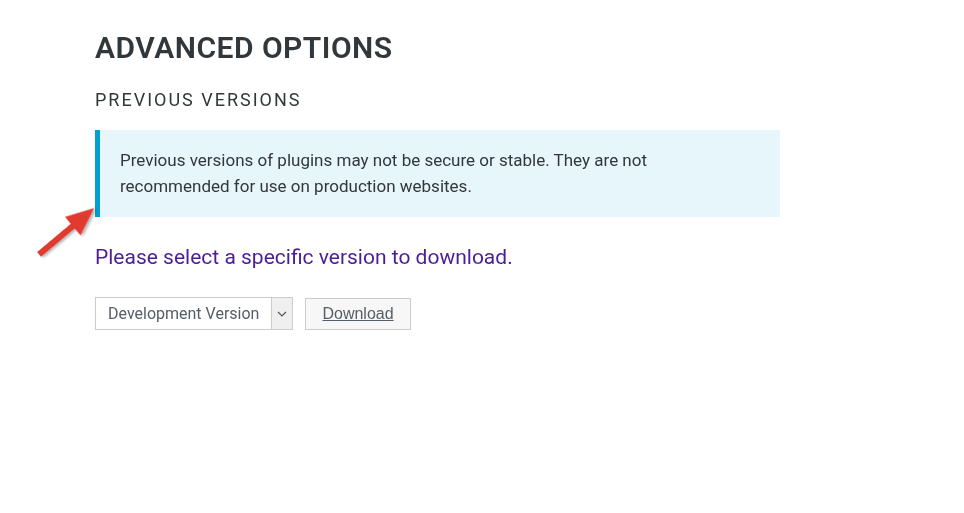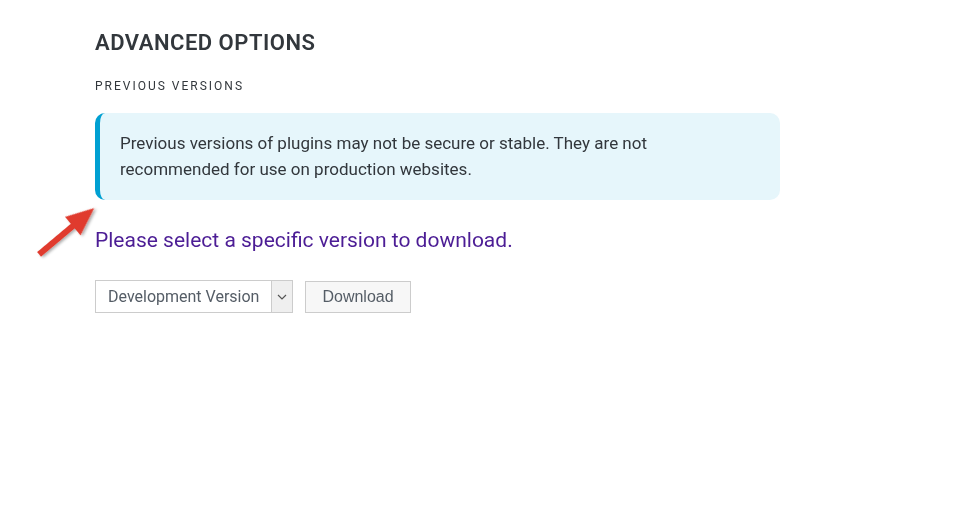--- a/index.html
+++ b/index.html
@@ -10,50 +10,49 @@
       width: 964px;
       height: 513px;
       position: relative;
       overflow: hidden;
     }
     .content {
       padding: 30px 0 0 95px;
       max-width: 780px;
     }
     .heading-large {
-      font-size: 22px;
+      font-size: 30px;
       font-weight: 600;
       letter-spacing: 0.5px;
       color: #32373c;
       margin-bottom: 24px;
     }
     .description {
       font-size: 22px;
       line-height: 1.45;
       color: #32373c;
       margin-bottom: 48px;
       max-width: 760px;
     }
     .heading-sub {
-      font-size: 12px;
+      font-size: 18px;
       font-weight: 400;
       letter-spacing: 2px;
       color: #32373c;
       margin-bottom: 20px;
     }
     .notice-box {
       background: #e6f6fb;
       border-left: 5px solid #00a0d2;
       padding: 18px 20px;
       margin-bottom: 28px;
       font-size: 17px;
       line-height: 1.5;
       color: #32373c;
       max-width: 760px;
-      border-radius: 10px;
     }
     .instruction {
       font-size: 21px;
       color: #4c1d95;
       margin-bottom: 28px;
     }
     .controls {
       display: flex;
       gap: 12px;
       align-items: center;
@@ -83,20 +82,21 @@
       cursor: pointer;
     }
     .select-arrow svg { width: 10px; height: 8px; }
     .download-btn {
       border: 1px solid #ccc;
       background: #f7f7f7;
       color: #555d66;
       font-size: 16px;
       padding: 6px 16px;
       cursor: pointer;
+      text-decoration: underline;
     }
     .arrow-annotation {
       position: absolute;
       left: 22px;
       top: 182px;
       pointer-events: none;
     }
   </style>
 </head>
 <body>

